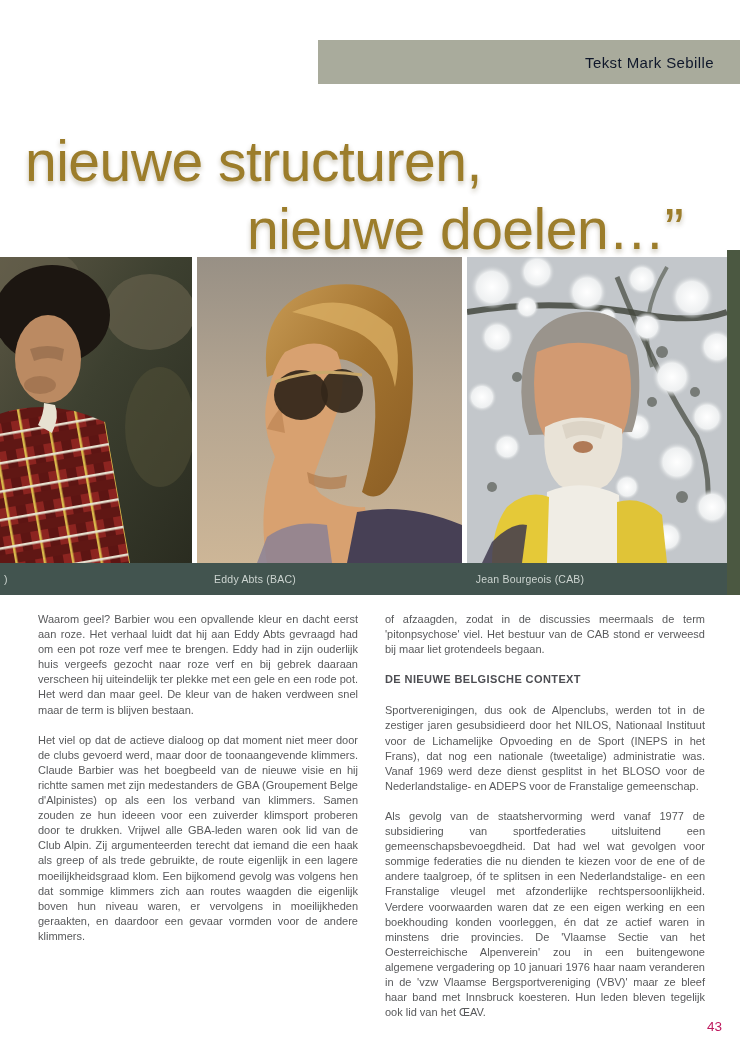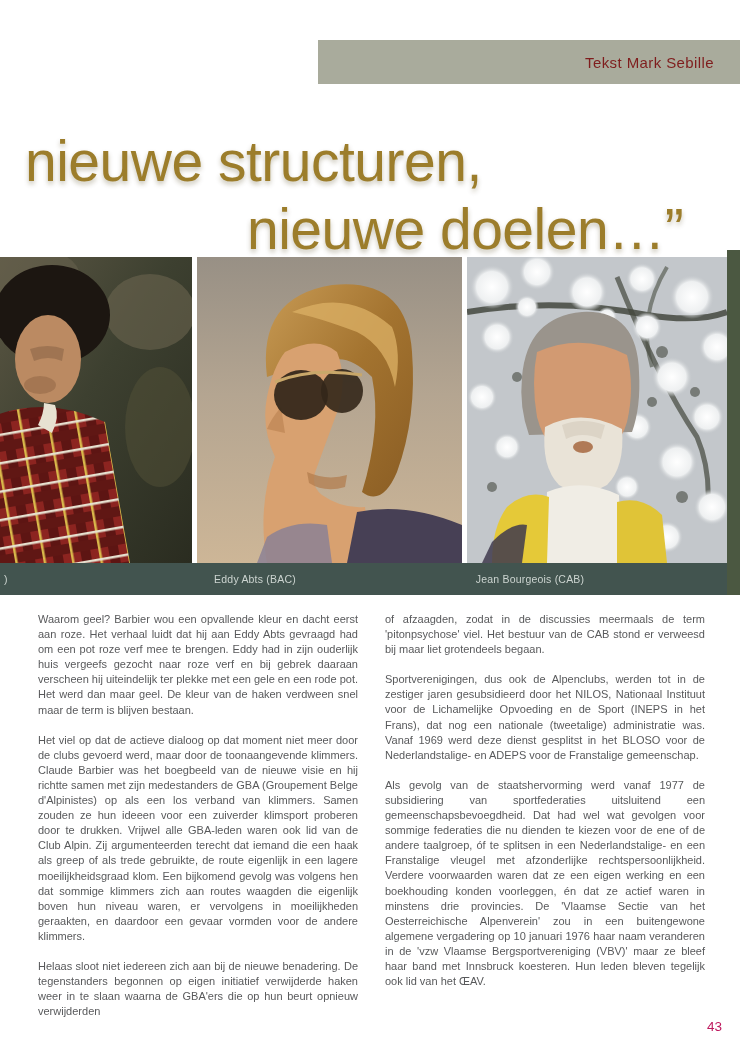--- a/index.html
+++ b/index.html
@@ -16,21 +16,21 @@
     position:relative;width:740px;height:1048px;background:#ffffff;overflow:hidden;
   }
   
   .header-bar{
     position:absolute;left:318px;top:40px;width:422px;height:44px;
     background:var(--header-bar,#a9ab9c);
     display:flex;align-items:center;justify-content:flex-end;
     padding-right:26px;
   }
   .header-bar .credit{
-    color:#7f1d1d;font-size:15px;letter-spacing:.4px;
+    color:#0f172a;font-size:15px;letter-spacing:.4px;
   }
   
   .title-block{position:absolute;left:0;top:118px;width:740px;}
   .title-line{
     position:absolute;white-space:nowrap;
     color:var(--title,#9c7d2b);
     font-size:57px;font-weight:400;letter-spacing:-.5px;
     text-shadow:0 3px 5px rgba(70,55,10,.30);
   }
   .title-line.l1{left:25px;top:10px;}
@@ -205,24 +205,24 @@
 
   <div class="caption-bar">
     <span class="caption c-left">)</span>
     <span class="caption c-mid">Eddy Abts (BAC)</span>
     <span class="caption c-right">Jean Bourgeois (CAB)</span>
   </div>
 
   <div class="col col-left">
     <p>Waarom geel? Barbier wou een opvallende kleur en dacht eerst aan roze. Het verhaal luidt dat hij aan Eddy Abts gevraagd had om een pot roze verf mee te brengen. Eddy had in zijn ouderlijk huis vergeefs gezocht naar roze verf en bij gebrek daaraan verscheen hij uiteindelijk ter plekke met een gele en een rode pot. Het werd dan maar geel. De kleur van de haken verdween snel maar de term is blijven bestaan.</p>
     <p>Het viel op dat de actieve dialoog op dat moment niet meer door de clubs gevoerd werd, maar door de toonaangevende klimmers. Claude Barbier was het boegbeeld van de nieuwe visie en hij richtte samen met zijn medestanders de GBA (Groupement Belge d'Alpinistes) op als een los verband van klimmers. Samen zouden ze hun ideeen voor een zuiverder klimsport proberen door te drukken. Vrijwel alle GBA-leden waren ook lid van de Club Alpin. Zij argumenteerden terecht dat iemand die een haak als greep of als trede gebruikte, de route eigenlijk in een lagere moeilijkheidsgraad klom. Een bijkomend gevolg was volgens hen dat sommige klimmers zich aan routes waagden die eigenlijk boven hun niveau waren, er vervolgens in moeilijkheden geraakten, en daardoor een gevaar vormden voor de andere klimmers.</p>
-    <p>Helaas sloot niet iedereen zich aan bij de nieuwe benadering. De tegenstanders begonnen op eigen initiatief verwijderde haken weer in te slaan waarna de GBA'ers die op hun beurt opnieuw verwijderden</p>
   </div>
 
   <div class="col col-right">
     <p>of afzaagden, zodat in de discussies meermaals de term 'pitonpsychose' viel. Het bestuur van de CAB stond er verweesd bij maar liet grotendeels begaan.</p>
+    <h3>DE NIEUWE BELGISCHE CONTEXT</h3>
     <p>Sportverenigingen, dus ook de Alpenclubs, werden tot in de zestiger jaren gesubsidieerd door het NILOS, Nationaal Instituut voor de Lichamelijke Opvoeding en de Sport (INEPS in het Frans), dat nog een nationale (tweetalige) administratie was. Vanaf 1969 werd deze dienst gesplitst in het BLOSO voor de Nederlandstalige- en ADEPS voor de Franstalige gemeenschap.</p>
     <p>Als gevolg van de staatshervorming werd vanaf 1977 de subsidiering van sportfederaties uitsluitend een gemeenschapsbevoegdheid. Dat had wel wat gevolgen voor sommige federaties die nu dienden te kiezen voor de ene of de andere taalgroep, óf te splitsen in een Nederlandstalige- en een Franstalige vleugel met afzonderlijke rechtspersoonlijkheid. Verdere voorwaarden waren dat ze een eigen werking en een boekhouding konden voorleggen, én dat ze actief waren in minstens drie provincies. De 'Vlaamse Sectie van het Oesterreichische Alpenverein' zou in een buitengewone algemene vergadering op 10 januari 1976 haar naam veranderen in de 'vzw Vlaamse Bergsportvereniging (VBV)' maar ze bleef haar band met Innsbruck koesteren. Hun leden bleven tegelijk ook lid van het ŒAV.</p>
   </div>
 
   <div class="page-number">43</div>
 
 </div>
 
 </body></html>

